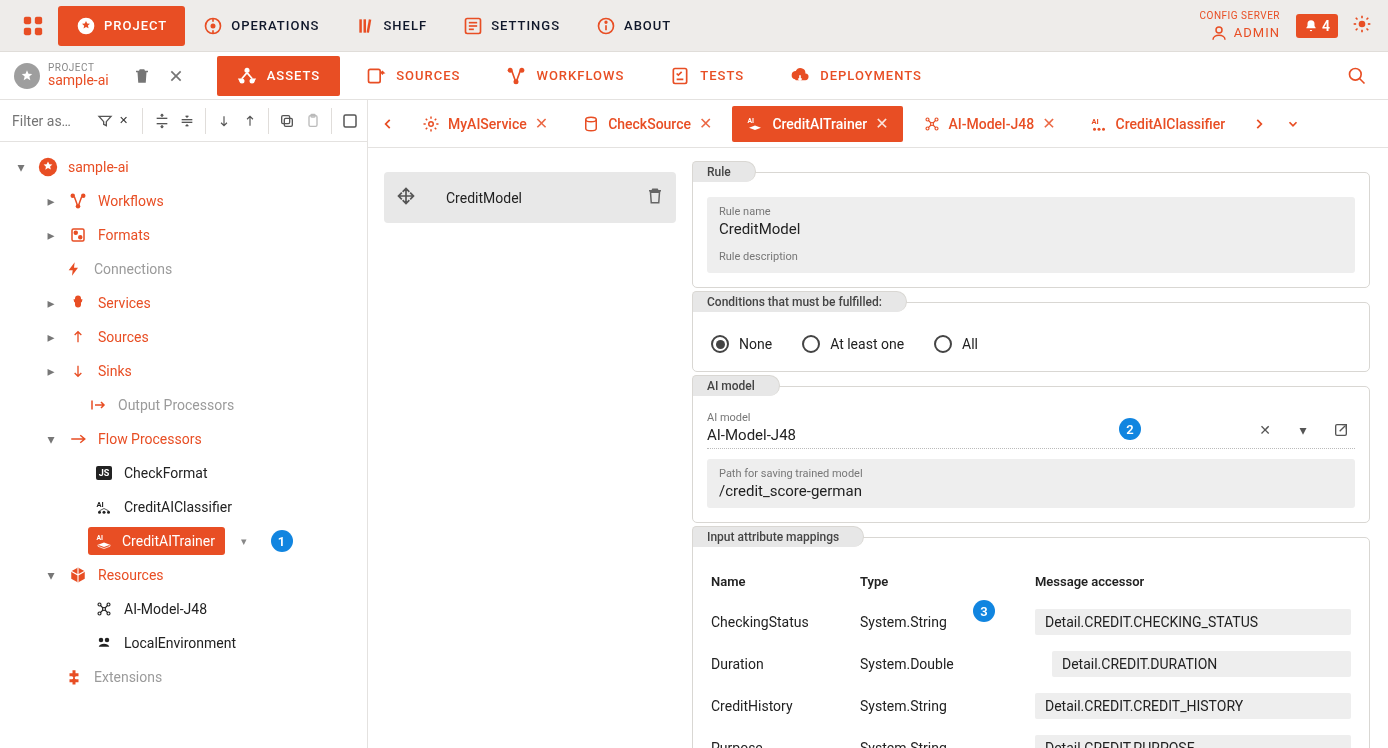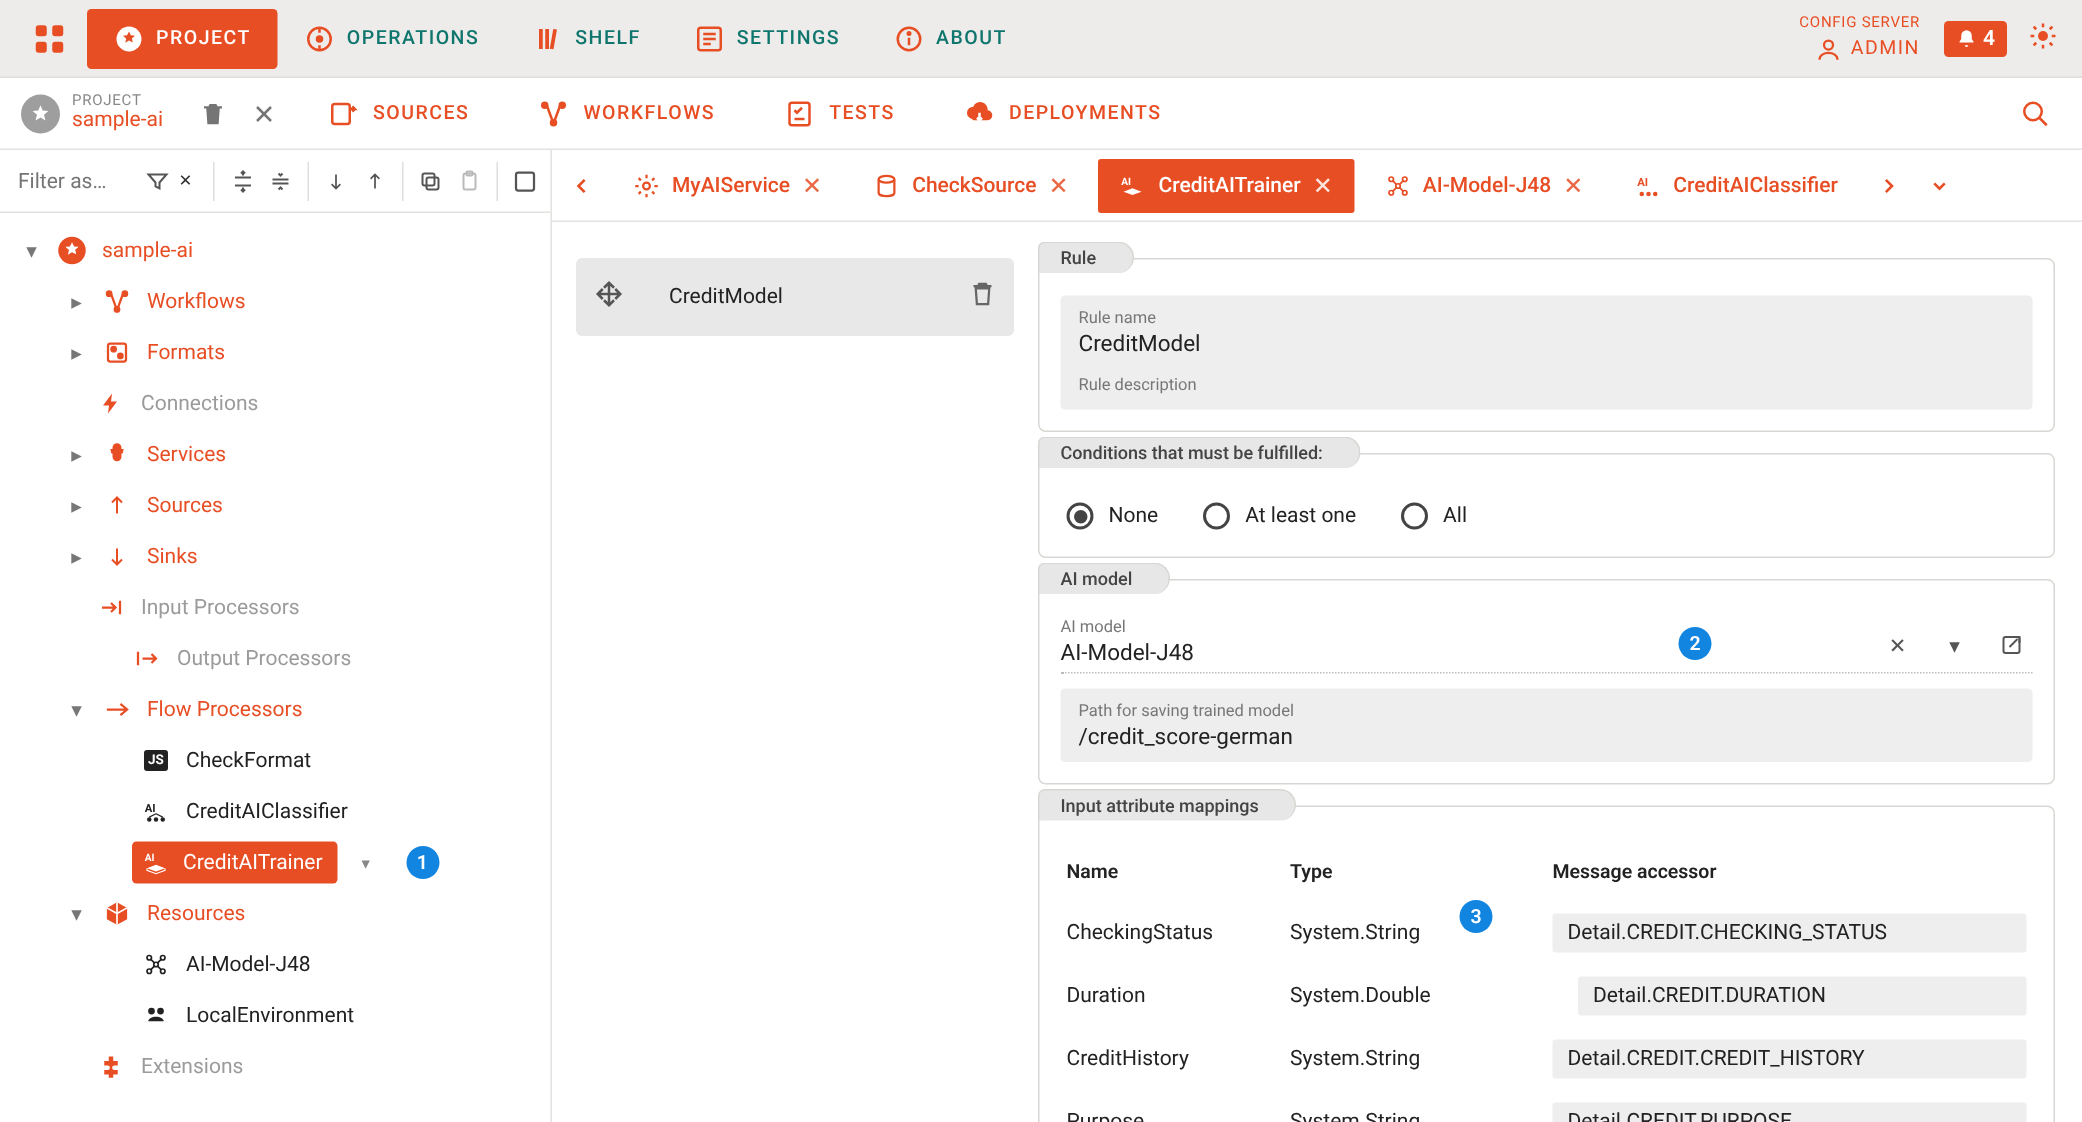--- a/index.html
+++ b/index.html
@@ -1,19 +1,19 @@
 <!DOCTYPE html>
 <html><head>
 <meta charset="utf-8">
 <style>
 * { box-sizing: border-box; margin: 0; padding: 0; font-family: -apple-system, BlinkMacSystemFont, "Segoe UI", Roboto, Arial, sans-serif; }
 body { width: 1388px; height: 748px; overflow: hidden; background: #fff; font-size: 14px; color: #222; }
 .topbar { display: flex; align-items: center; height: 52px; background: #eeecea; padding: 0 8px; border-bottom: 1px solid #e0ddd9; }
 .logo-sq { width: 22px; height: 22px; margin: 0 14px; display:flex;align-items:center;justify-content:center; }
-.nav-item { display: flex; align-items: center; gap: 8px; padding: 0 18px; height: 40px; color: #0f766e; font-weight: 500; letter-spacing: 1px; font-size: 13px; cursor: pointer; }
+.nav-item { display: flex; align-items: center; gap: 8px; padding: 0 18px; height: 40px; color: #0f172a; font-weight: 500; letter-spacing: 1px; font-size: 13px; cursor: pointer; }
 .nav-item.active { background: #E84E24; color: #fff; border-radius: 3px; }
 .nav-item svg { width: 20px; height: 20px; }
 .topbar .spacer { flex: 1; }
 .config-server { font-size: 10px; color: #E84E24; letter-spacing: 0.5px; margin-right: 18px; text-align: center; line-height: 1.2; }
 .user-block { display:flex; align-items:center; gap:6px; color:#E84E24; margin-right:18px; font-size:13px; letter-spacing:1px;}
 .notif { background:#E84E24; color:#fff; border-radius:3px; padding:4px 8px; display:flex; align-items:center; gap:4px; margin-right:14px; font-weight:600;}
 .brightness { color:#E84E24; margin-right:8px; }
 .subbar { display:flex; align-items:center; height:48px; border-bottom:1px solid #e4e2e0; padding-left:4px;}
 .project-chip { display:flex; align-items:center; gap:8px; height:40px; padding:0 10px; margin-right:6px;}
 .project-chip .pstar { width:26px;height:26px;border-radius:50%;background:#9e9e9e;display:flex;align-items:center;justify-content:center;color:#fff;}
@@ -177,20 +177,31 @@
         <path d="M6 7h12l-1 14H7L6 7zm3-4h6l1 2H8l1-2zM4 5h16v2H4z"></path>
       </svg>
     </div>
   <div class="iconbtn">
       <svg width="16" height="16" viewBox="0 0 24 24" stroke="#757575" stroke-width="2.5">
         <line x1="5" y1="5" x2="19" y2="19"></line>
         <line x1="19" y1="5" x2="5" y2="19"></line>
       </svg>
     </div>
 
+  <div class="subnav-item active">
+    <svg width="20" height="20" viewBox="0 0 24 24" fill="#fff">
+        <path d="M12 2l3 5h-6l3-5zM4 20l3-5h-6l3 5zM20 20l3-5h-6l3 5z" transform="translate(0 0)"></path>
+        <circle cx="12" cy="5" r="3"></circle>
+        <circle cx="6" cy="18" r="3"></circle>
+        <circle cx="18" cy="18" r="3"></circle>
+        <line x1="12" y1="8" x2="6" y2="15" stroke="#fff" stroke-width="2"></line>
+        <line x1="12" y1="8" x2="18" y2="15" stroke="#fff" stroke-width="2"></line>
+      </svg>
+    <span>ASSETS</span>
+  </div>
   <div class="subnav-item">
     <svg width="20" height="20" viewBox="0 0 24 24" fill="none" stroke="#E84E24" stroke-width="2">
         <rect x="3" y="4" width="14" height="16" rx="2"></rect>
         <path d="M17 8h4l-2-2m2 2l-2 2"></path>
       </svg>
     <span>SOURCES</span>
   </div>
   <div class="subnav-item">
     <svg width="20" height="20" viewBox="0 0 24 24" fill="#E84E24">
         <circle cx="5" cy="5" r="3"></circle>
@@ -343,28 +354,20 @@
         <span class="rlabel orange">Sources</span>
       </div>
       <div class="tree-row" style="padding-left:44px;">
         <span class="caret">▸</span>
         <span class="ricon orange">
             <svg width="16" height="16" viewBox="0 0 24 24" stroke="#E84E24" stroke-width="2" fill="none">
               <path d="M12 4v16m-5-5l5 5 5-5"></path>
             </svg>
           </span>
         <span class="rlabel orange">Sinks</span>
-      </div>
-      <div class="tree-row" style="padding-left:64px;">
-        <span class="ricon orange">
-            <svg width="18" height="18" viewBox="0 0 24 24" stroke="#E84E24" stroke-width="2" fill="none">
-              <path d="M4 12h12m-4-4l4 4-4 4M20 6v12"></path>
-            </svg>
-          </span>
-        <span class="rlabel grey">Input Processors</span>
       </div>
       <div class="tree-row" style="padding-left:88px;">
         <span class="ricon orange">
             <svg width="18" height="18" viewBox="0 0 24 24" stroke="#E84E24" stroke-width="2" fill="none">
               <path d="M4 6v12M8 12h12m-4-4l4 4-4 4"></path>
             </svg>
           </span>
         <span class="rlabel grey">Output Processors</span>
       </div>
       <div class="tree-row" style="padding-left:44px;">

